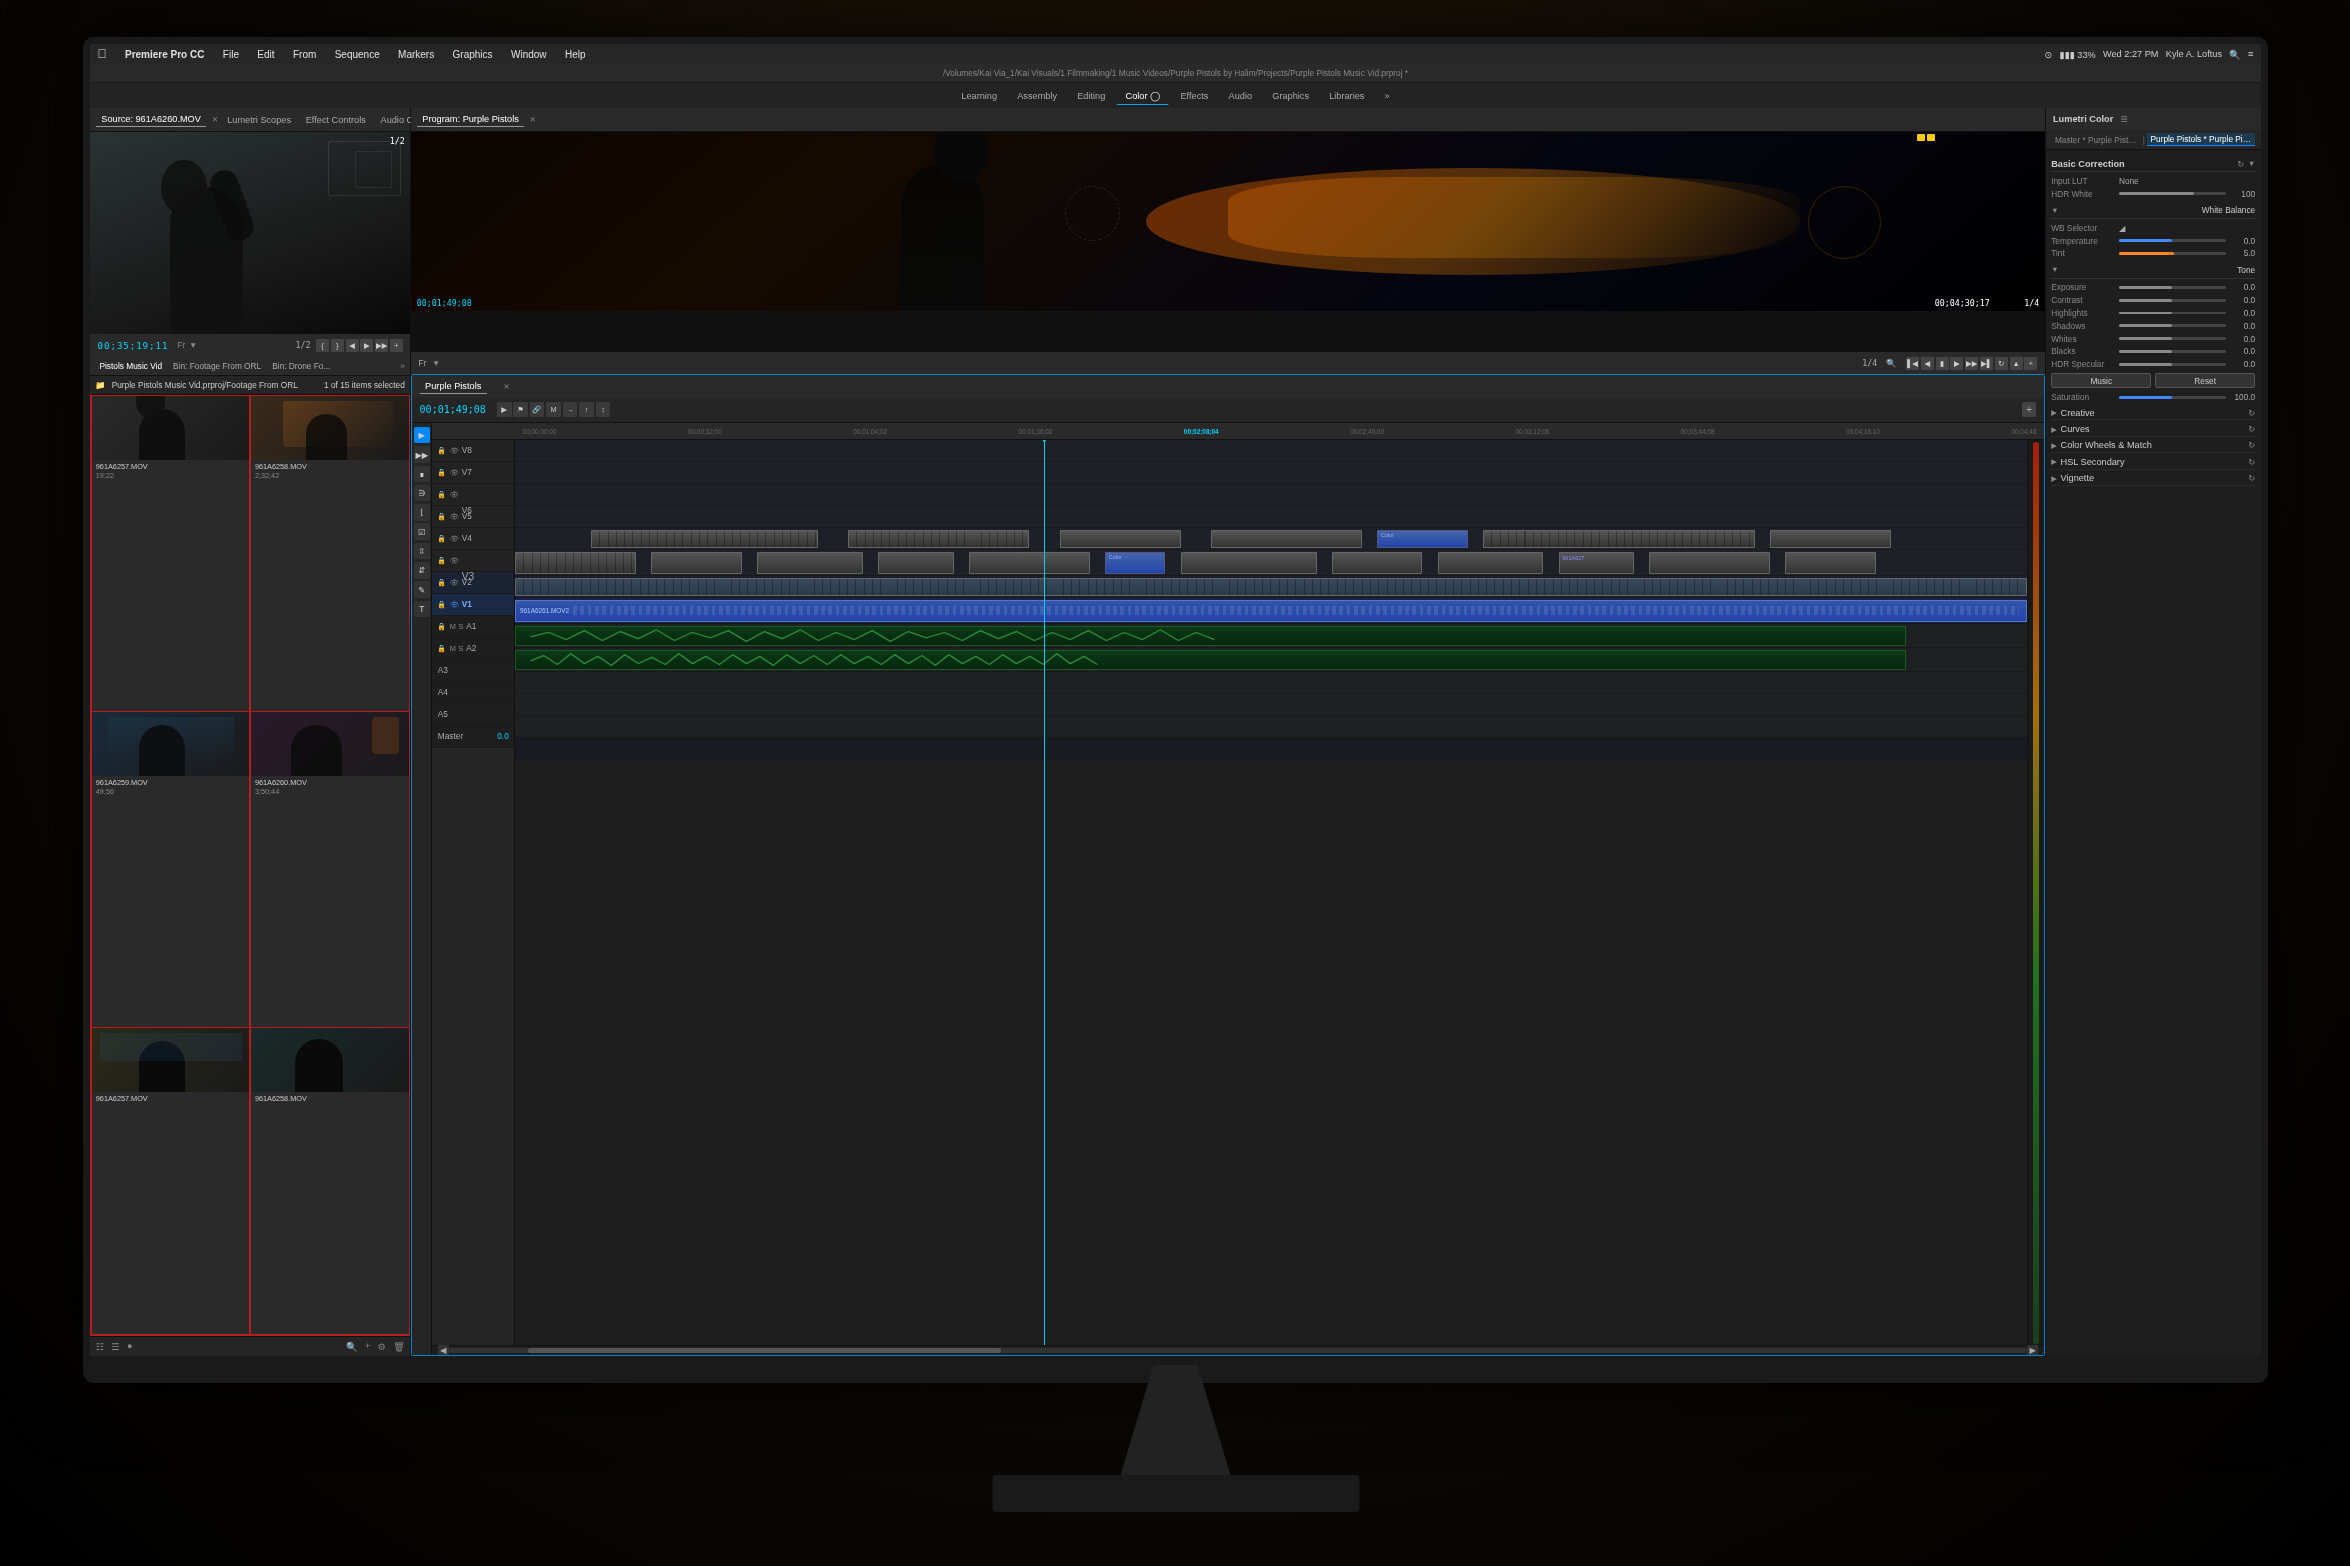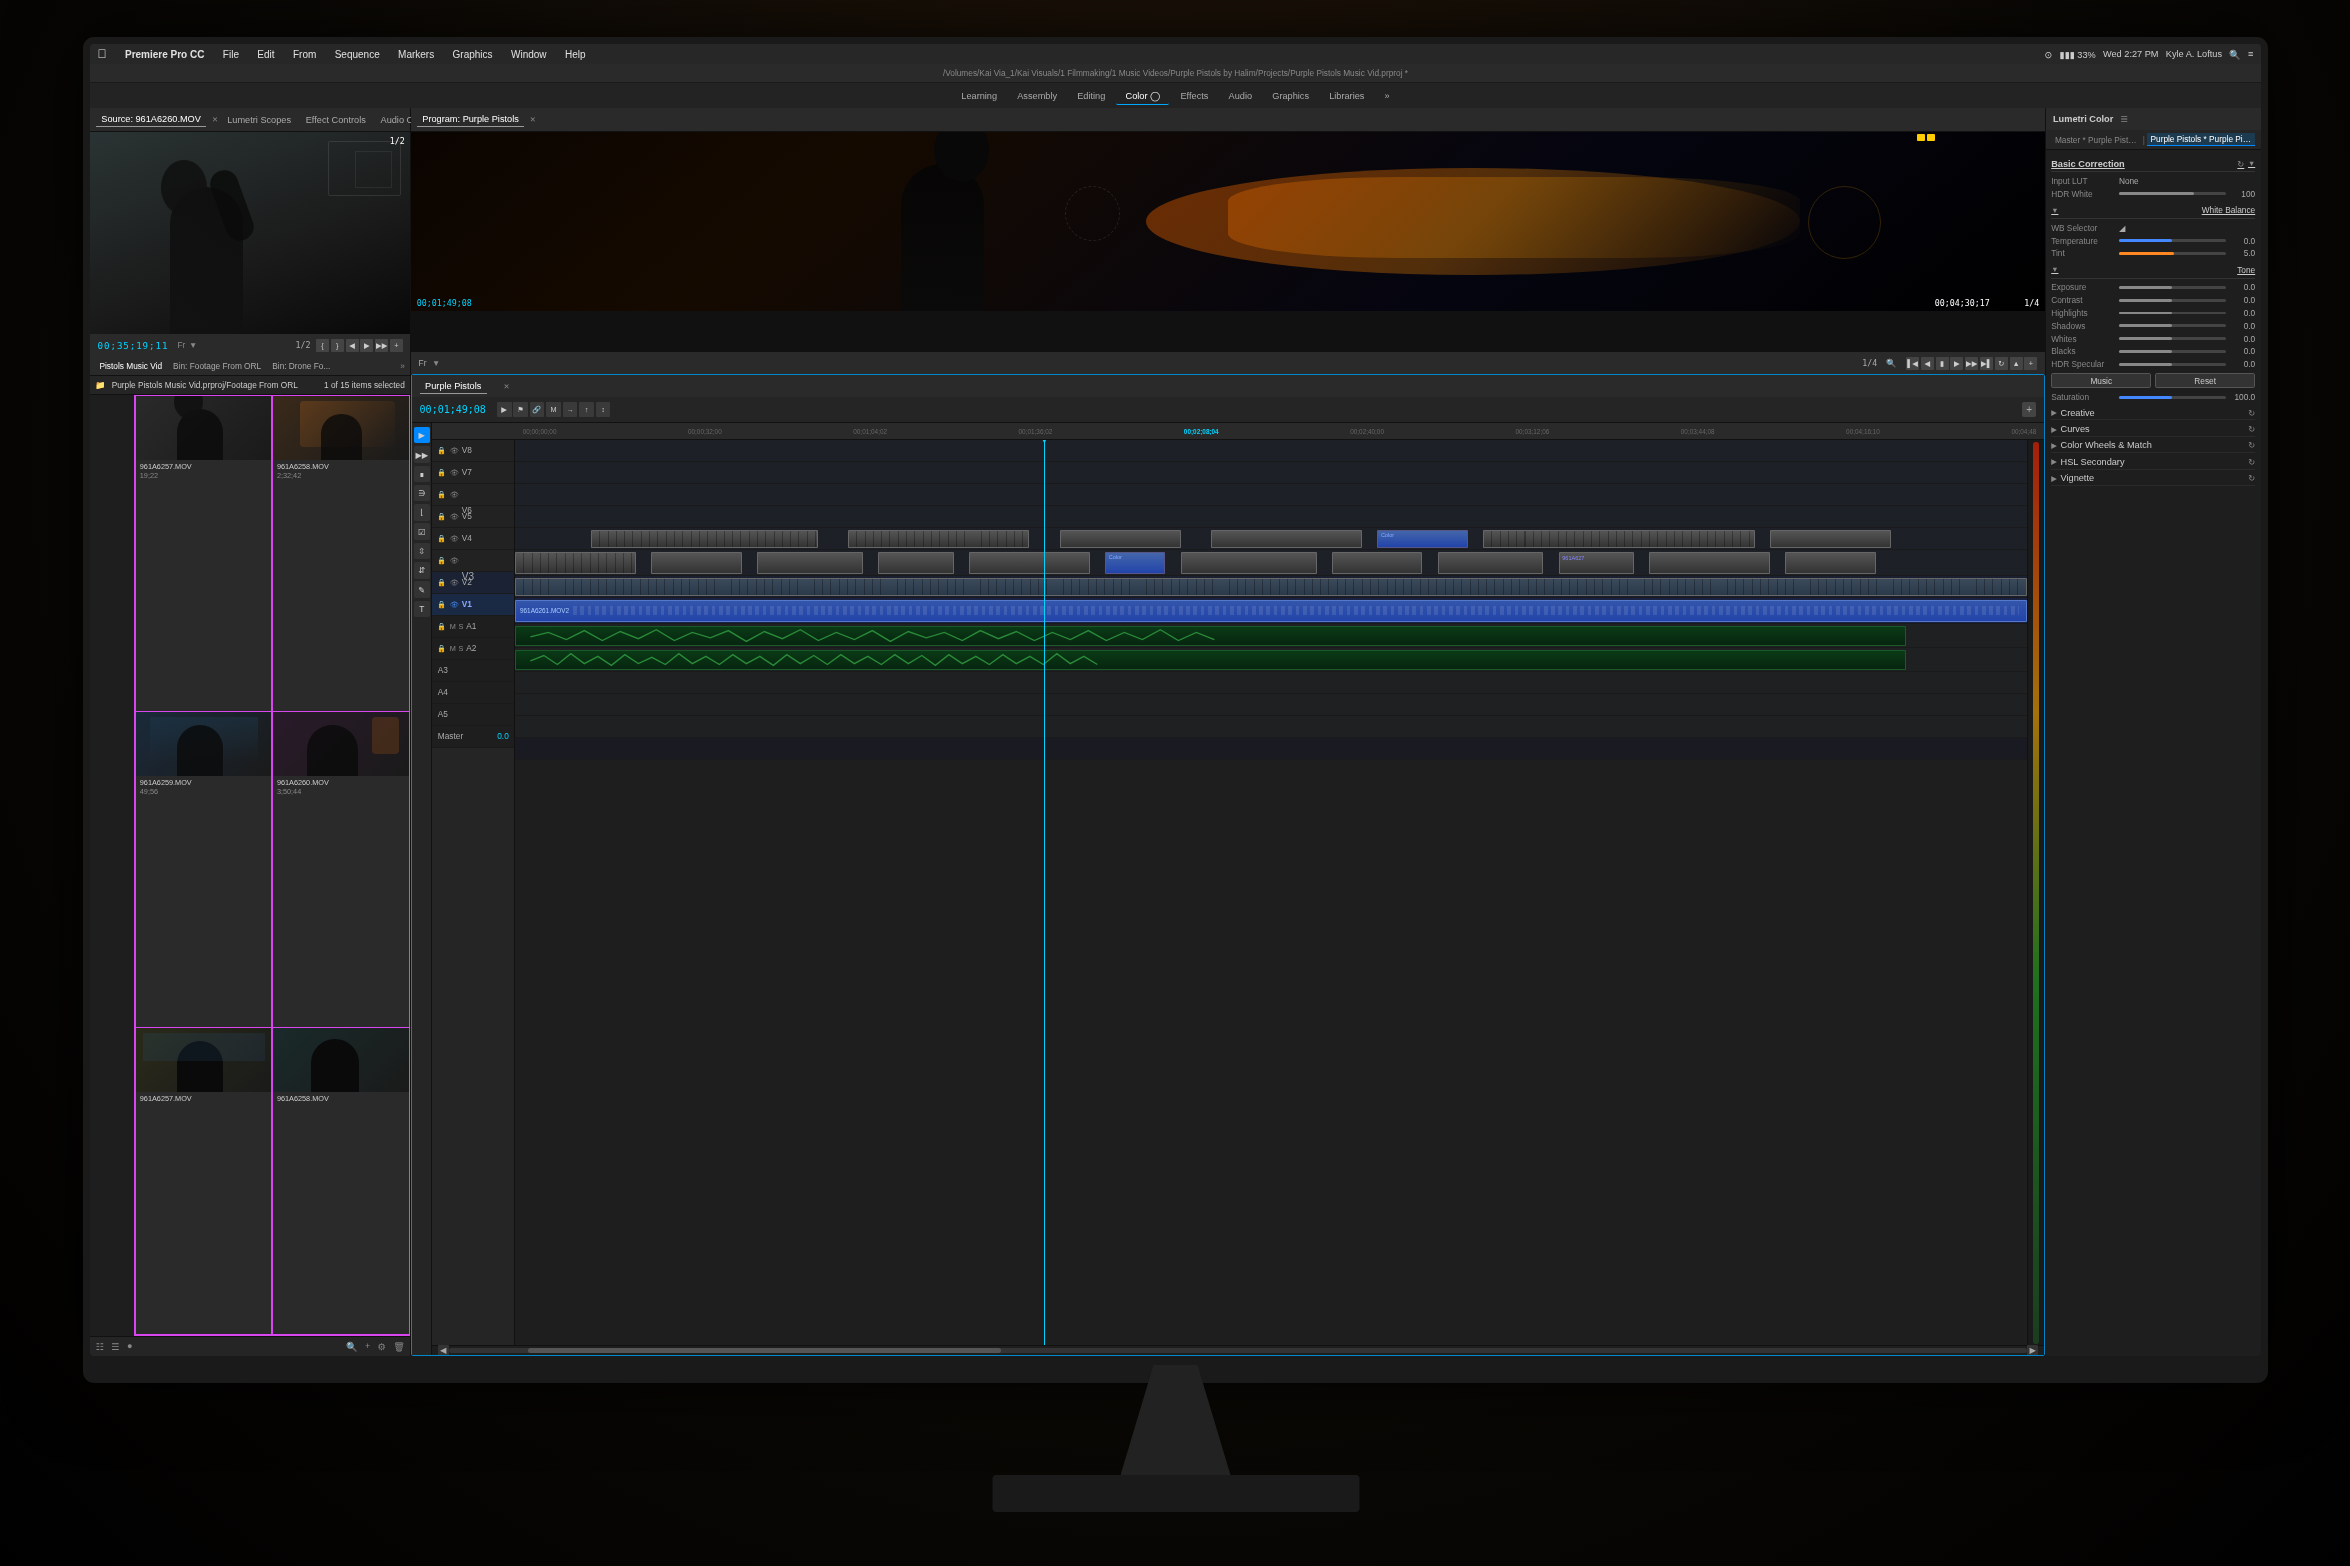--- a/index.html
+++ b/index.html
@@ -269,24 +269,23 @@
       color: #999;
       flex-shrink: 0;
       border-bottom: 0.9px solid #111;
     }
 
     .media-grid {
       display: grid;
       grid-template-columns: 1fr 1fr;
       gap: 1.8px;
       padding: 1.8px;
-      background: #d946ef;
+      background: #b91c1c;
       overflow-y: auto;
       flex: 1;
-      margin-left: 44px;
     }
     .media-item {
       background: #2a2a2a;
       cursor: pointer;
     }
     .media-thumb {
       width: 100%;
       height: 64px;
       background: #333;
       position: relative;
@@ -551,21 +550,20 @@
     .section-header {
       display: flex;
       align-items: center;
       justify-content: space-between;
       padding: 2.8px 0;
       cursor: pointer;
       font-size: 9.2px;
       color: #ccc;
       border-bottom: 0.9px solid #333;
       margin-bottom: 3.7px;
-      text-decoration: underline;
     }
     .section-title {
       font-weight: 600;
       font-size: 9.2px;
     }
     .section-arrow {
       color: #888;
       font-size: 7.3px;
     }
     .control-row {

